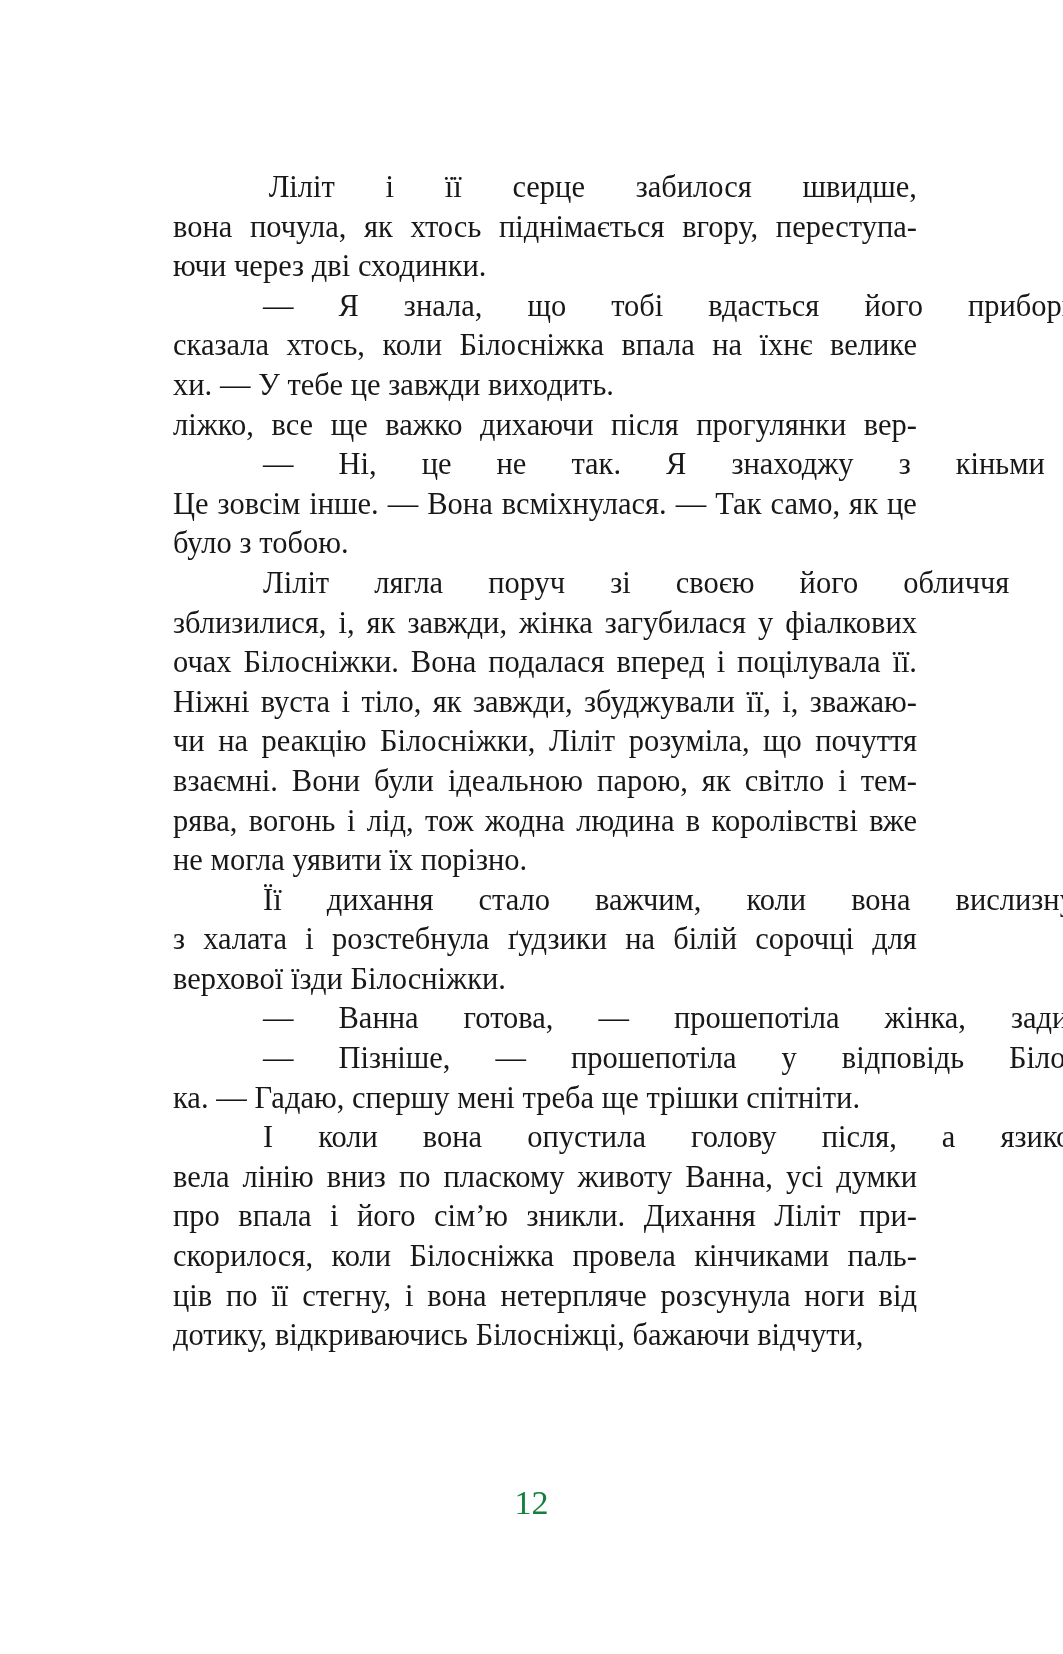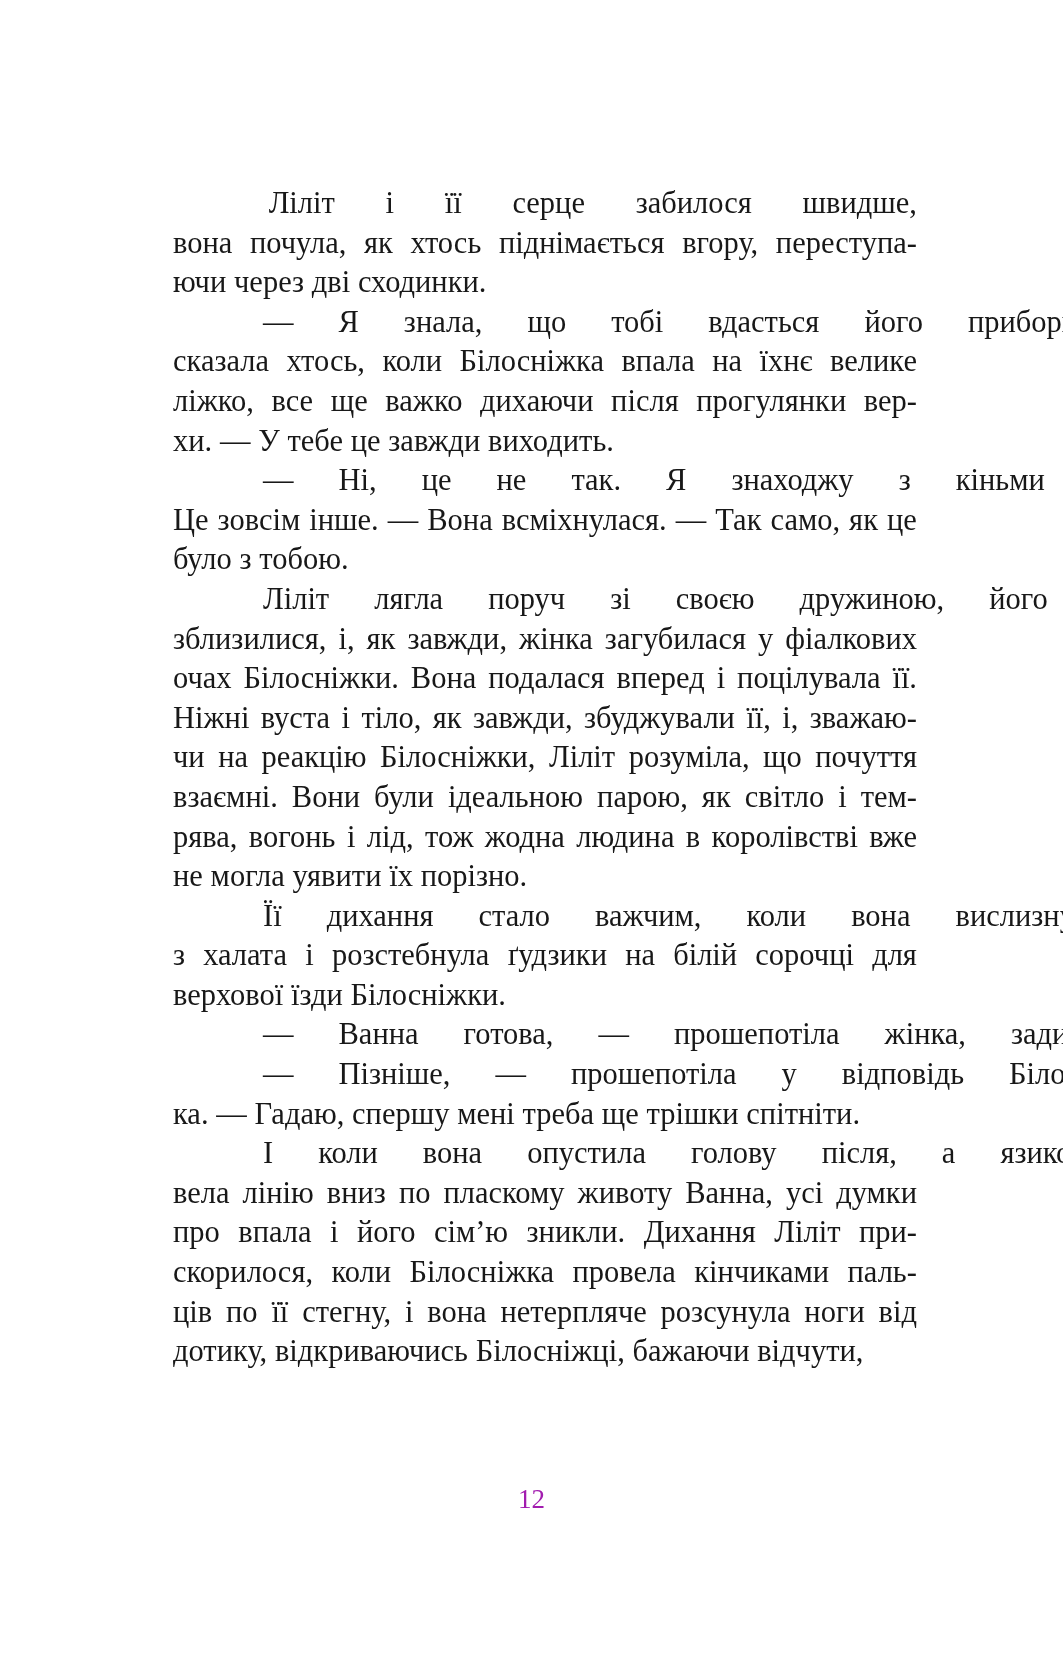--- a/index.html
+++ b/index.html
@@ -14,21 +14,21 @@
     position: relative;
     width: 1063px;
     height: 1654px;
     background: #ffffff;
     overflow: hidden;
     box-sizing: border-box;
   }
   .text-block {
     position: absolute;
     left: 173px;
-    top: 184px;
+    top: 168px;
     width: 744px;
   }
   .para {
     margin: 0;
     font-size: 30.5px;
     line-height: 39.6px;
     color: #181818;
     text-align: justify;
     text-indent: 45px;
     -webkit-hyphens: none;
@@ -56,22 +56,22 @@
   }
   .line.just > span {
     display: inline-block;
   }
   .page-number {
     position: absolute;
     left: 0;
     right: 0;
     top: 1484px;
     text-align: center;
-    font-size: 27px;
-    color: #a21caf;
+    font-size: 34px;
+    color: #15803d;
     font-family: "Liberation Serif", "DejaVu Serif", serif;
   }
 </style>
 </head>
 <body>
 
 <div class="page">
 
   <div class="text-block">
       <p class="para" style="text-indent: 0px;">
@@ -108,31 +108,31 @@
         <span class="line just">
           <span>сказала</span>
           <span>хтось,</span>
           <span>коли</span>
           <span>Білосніжка</span>
           <span>впала</span>
           <span>на</span>
           <span>їхнє</span>
           <span>велике</span>
         </span>
+        <span class="line" style="white-space: normal;">хи. — У тебе це завжди виходить.</span>
         <span class="line just">
           <span>ліжко,</span>
           <span>все</span>
           <span>ще</span>
           <span>важко</span>
           <span>дихаючи</span>
           <span>після</span>
           <span>прогулянки</span>
           <span>вер-</span>
         </span>
-        <span class="line" style="white-space: normal;">хи. — У тебе це завжди виходить.</span>
       </p>
       <p class="para" style="text-indent: 0px;">
         <span class="line just indent">
           <span>—</span>
           <span>Ні,</span>
           <span>це</span>
           <span>не</span>
           <span>так.</span>
           <span>Я</span>
           <span>знаходжу</span>
@@ -155,21 +155,20 @@
         </span>
         <span class="line" style="white-space: normal;">було з тобою.</span>
       </p>
       <p class="para" style="text-indent: 0px;">
         <span class="line just indent">
           <span>Ліліт</span>
           <span>лягла</span>
           <span>поруч</span>
           <span>зі</span>
           <span>своєю</span>
-          <span>дружиною,</span>
           <span>його</span>
           <span>обличчя</span>
         </span>
         <span class="line just">
           <span>зблизилися,</span>
           <span>і,</span>
           <span>як</span>
           <span>завжди,</span>
           <span>жінка</span>
           <span>загубилася</span>

